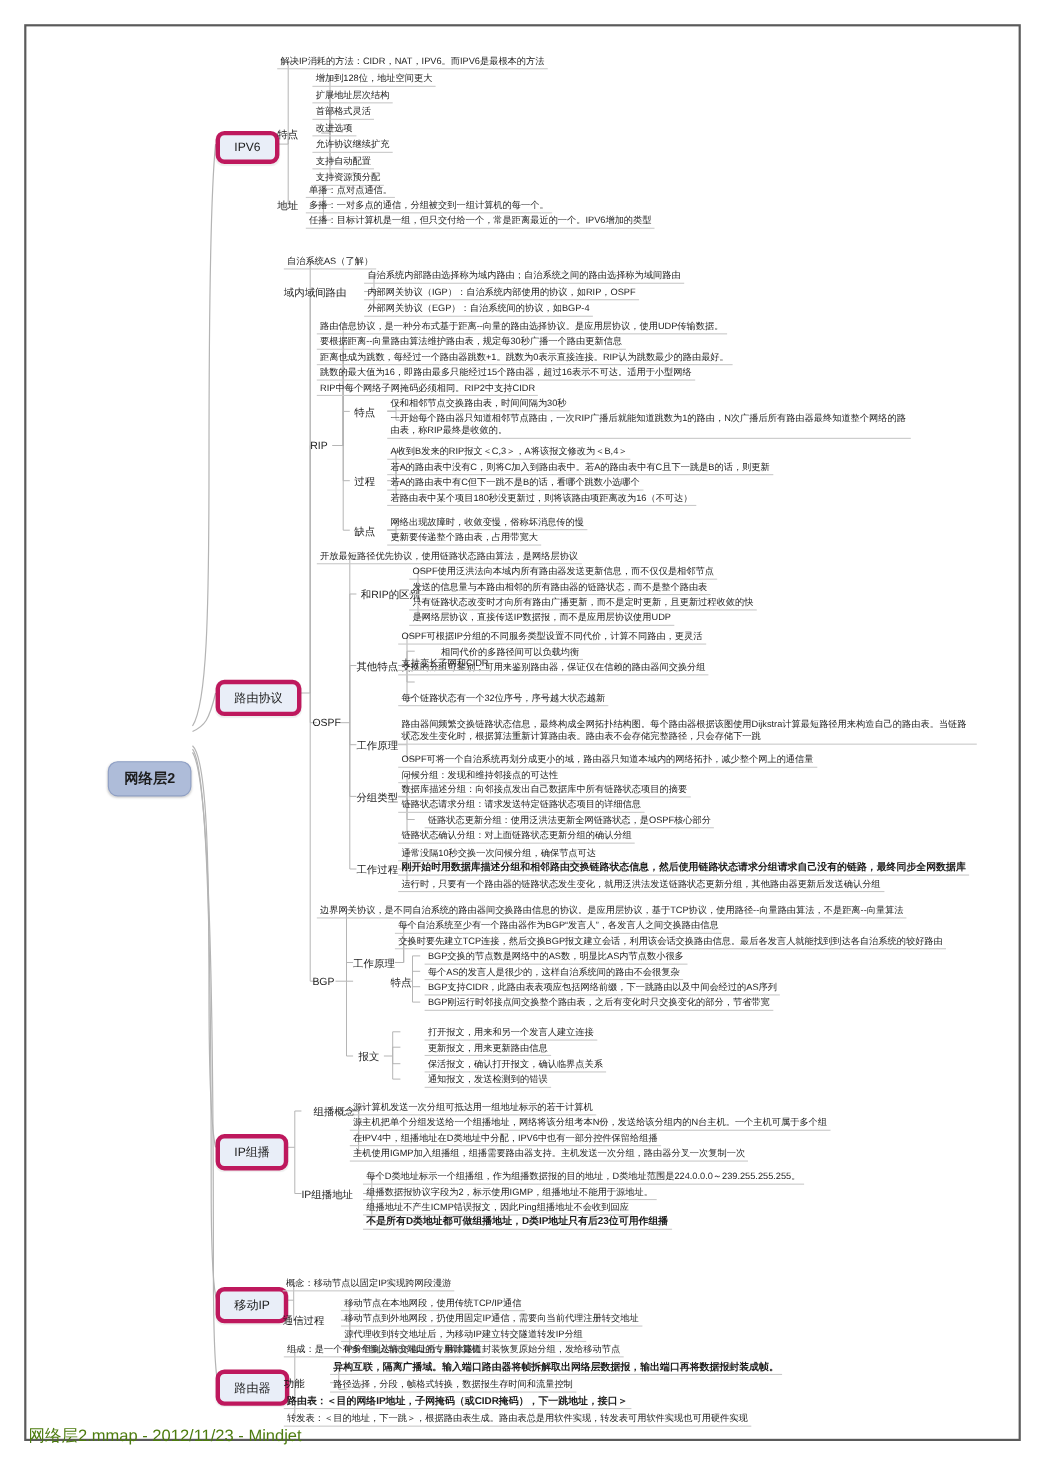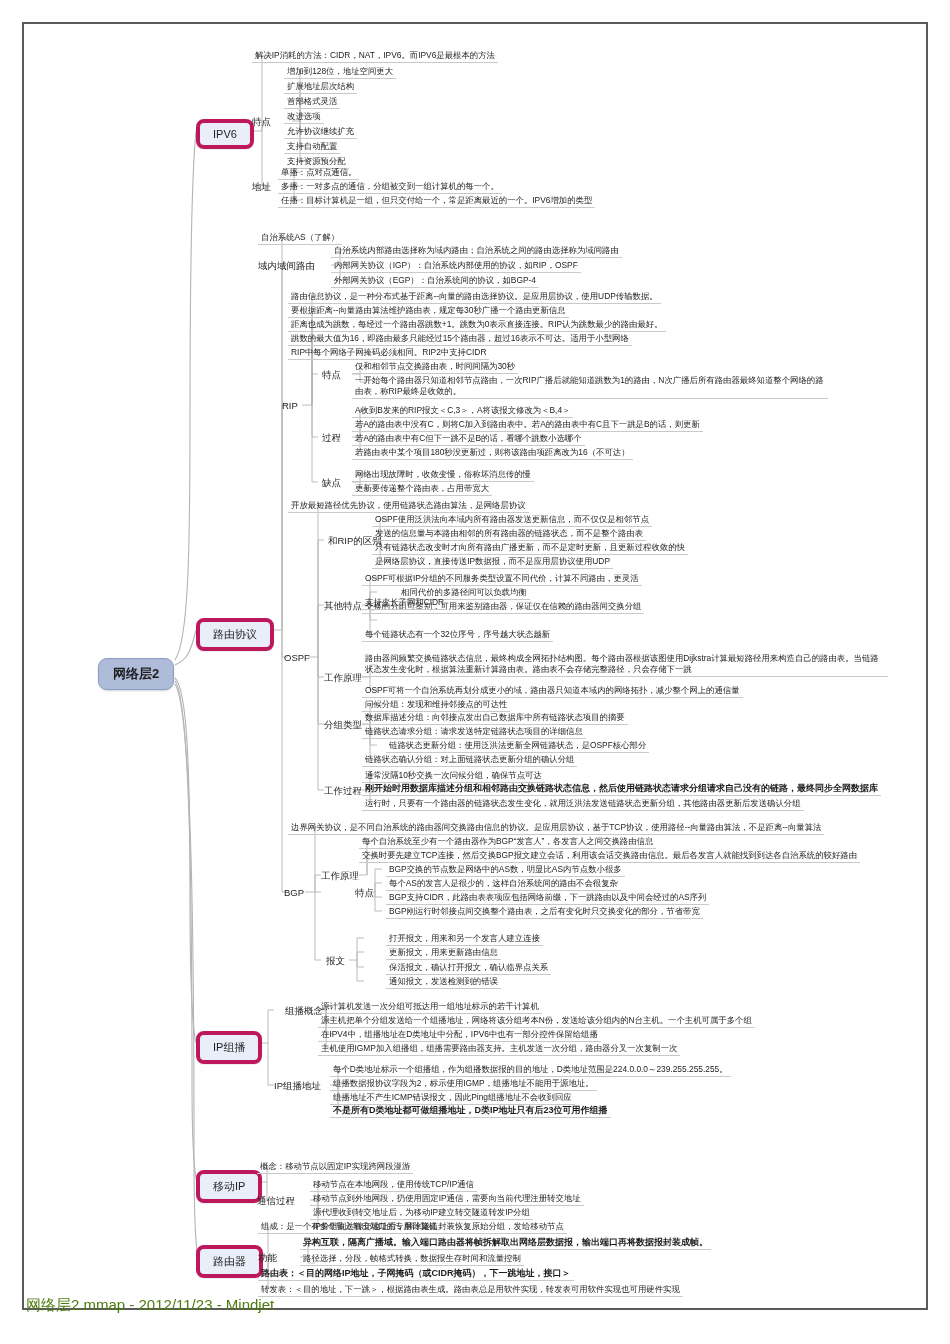--- a/index.html
+++ b/index.html
@@ -229,21 +229,21 @@
       <path d="M268,1257 L268,1227 L274,1227"></path>
       <path d="M268,1257 L268,1257 L274,1257"></path>
       <path d="M268,1257 L268,1274 L274,1274"></path>
       <path d="M268,1257 L268,1288 L274,1288"></path>
       <path d="M300,1257 L308,1257"></path>
       <path d="M308,1257 L308,1244 L315,1244"></path>
       <path d="M308,1257 L308,1263 L315,1263"></path>
     </g>
   </svg>
 
-  <div class="root-node" style="left:98px; top:658px;">网络层2</div>
+  <div class="root-node" style="left:98px; top:692px;">网络层2</div>
 
   <div class="branch-node" style="left:196px; top:119px;">IPV6</div>
   <div class="leaf" style="left:252px; top:50px;">解决IP消耗的方法：CIDR，NAT，IPV6。而IPV6是最根本的方法</div>
   <div class="cat-label" style="left:252px; top:116px;">特点</div>
   <div class="leaf" style="left:284px; top:66px;">增加到128位，地址空间更大</div>
   <div class="leaf" style="left:284px; top:81px;">扩展地址层次结构</div>
   <div class="leaf" style="left:284px; top:96px;">首部格式灵活</div>
   <div class="leaf" style="left:284px; top:111px;">改进选项</div>
   <div class="leaf" style="left:284px; top:126px;">允许协议继续扩充</div>
   <div class="leaf" style="left:284px; top:141px;">支持自动配置</div>

